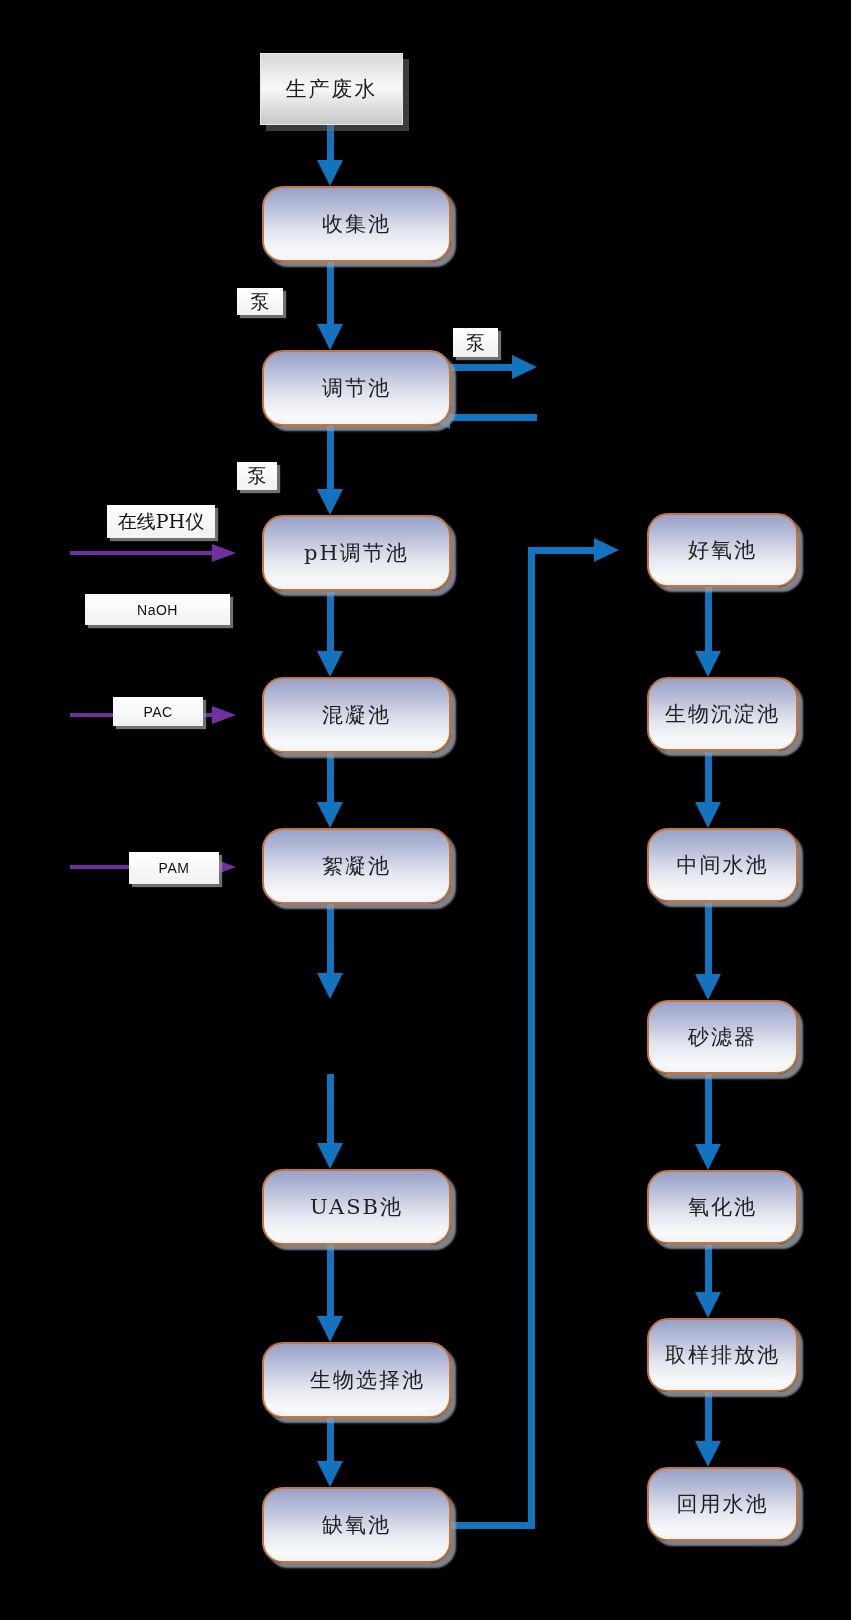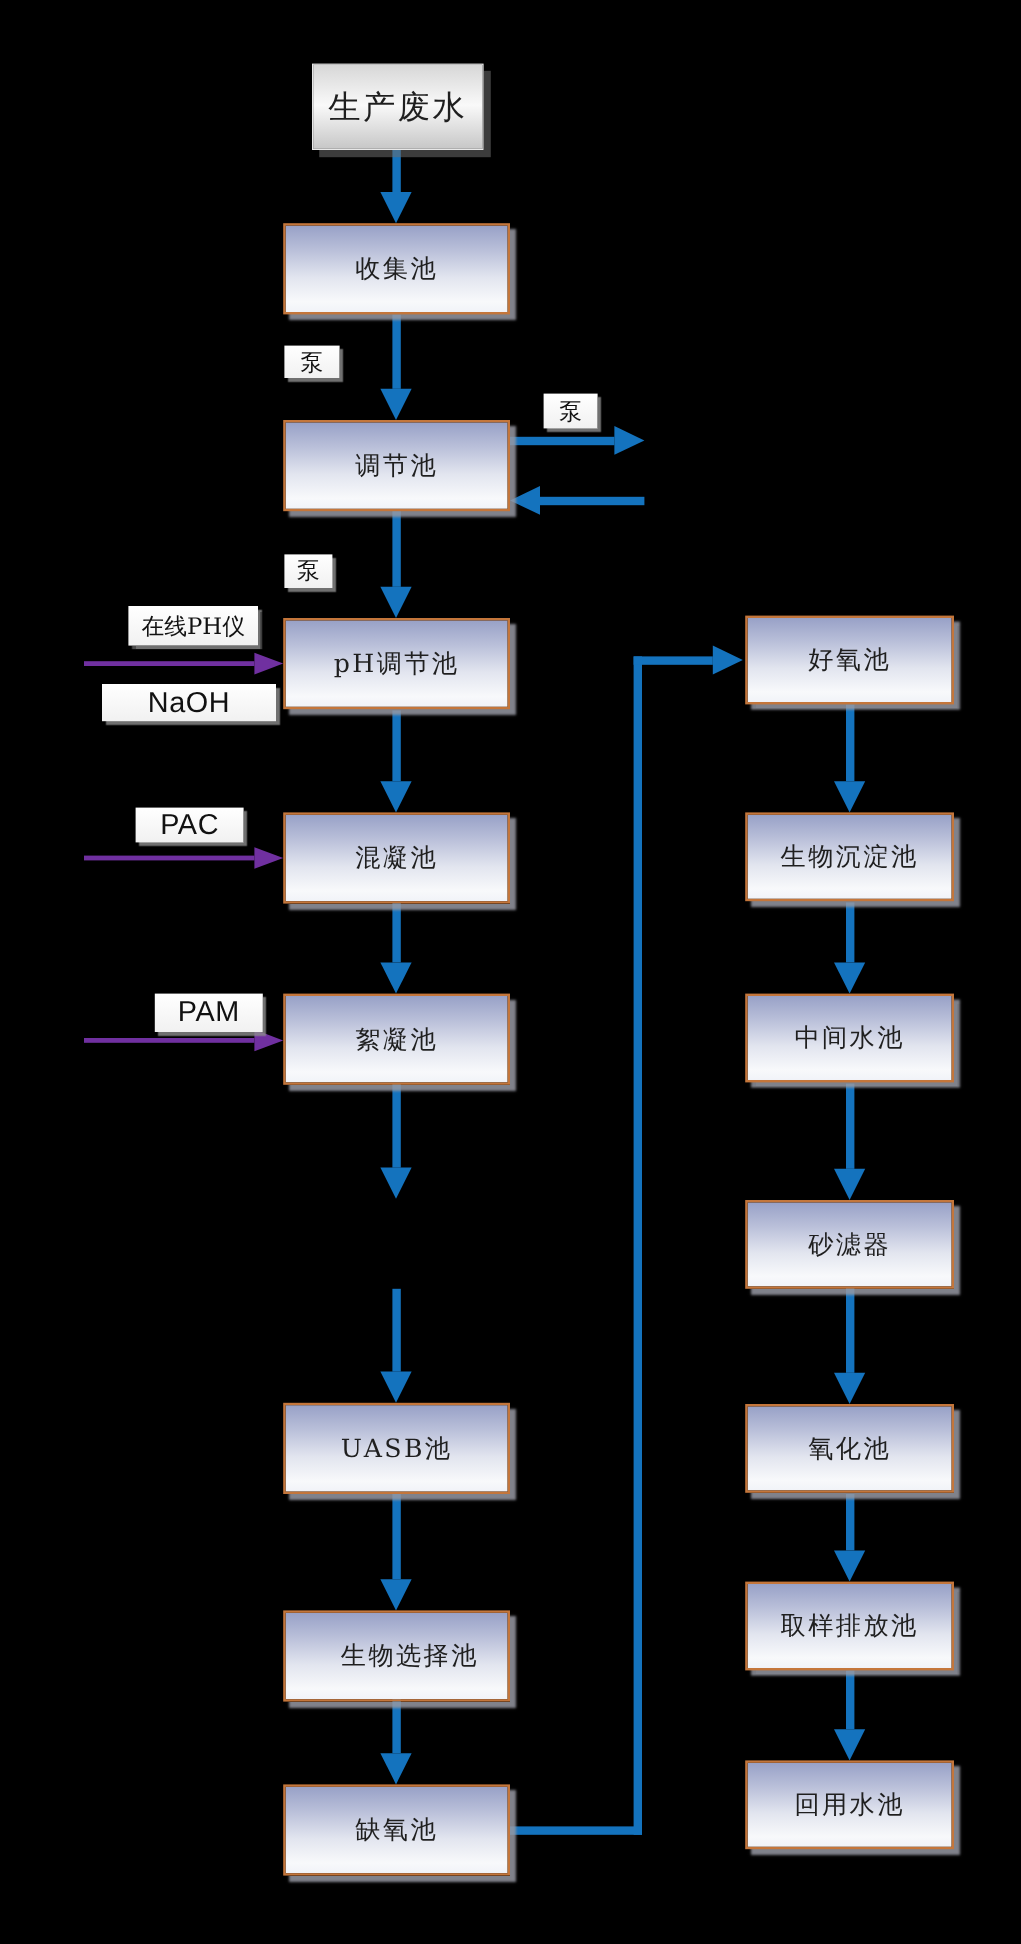--- a/index.html
+++ b/index.html
@@ -1,37 +1,37 @@
 <!DOCTYPE html>
 <html><head>
 <meta charset="utf-8">
 <style>
   html,body{margin:0;padding:0;background:#000;}
   #canvas{position:relative;width:851px;height:1620px;background:#000;overflow:hidden;
           font-family:"DejaVu Serif", serif;}
   
   .node{position:absolute;z-index:2;display:flex;align-items:center;justify-content:center;
-        border:2px solid #C4763B;border-radius:0;box-sizing:border-box;
+        border:2px solid #C4763B;border-radius:21px;box-sizing:border-box;
         background:linear-gradient(180deg,#98A1C7 0%,#B9BFD9 28%,#E2E5EF 60%,#F8F9FB 88%,#F1F3F8 100%);
         box-shadow:5px 5px 2px rgba(150,153,163,0.85);
-        color:#1f1f1f;font-size:21px;letter-spacing:2px;}
+        color:#1f1f1f;font-size:21px;letter-spacing:2px;margin-left:26px;}
   .node-left{left:236px;width:189px;height:76px;}
-  .node-right{left:621px;width:174px;height:74px;}
+  .node-right{left:621px;width:151px;height:74px;}
   .gray-node{position:absolute;z-index:2;display:flex;align-items:center;justify-content:center;
         left:260px;top:53px;width:143px;height:72px;box-sizing:border-box;
         border:1px solid #e8e8e8;
         background:linear-gradient(180deg,#d7d7d7 0%,#f9f9f9 48%,#c7c7c7 100%);
         box-shadow:6px 6px 0 rgba(110,110,110,0.55);
-        color:#1f1f1f;font-size:27px;letter-spacing:2px;font-family:Liberation Mono, monospace;}
+        color:#1f1f1f;font-size:21px;letter-spacing:2px;font-family:Liberation Mono, monospace;}
   
   .tag{position:absolute;z-index:3;display:flex;align-items:center;justify-content:center;
        background:linear-gradient(180deg,#ffffff 0%,#f1f1f1 100%);
        box-shadow:3px 3px 1px rgba(140,140,140,0.8);
        color:#111;font-size:19px;box-sizing:border-box;}
-  .tag-sans{font-family:"Liberation Sans", sans-serif;font-size:24px;letter-spacing:0.5px;}
+  .tag-sans{font-family:"Liberation Sans", sans-serif;font-size:14px;letter-spacing:0.5px;margin-top:24px;}
   
   .varrow{position:absolute;z-index:1;display:flex;flex-direction:column;align-items:center;width:26px;}
   .varrow .stem{width:7px;background:#1473BE;}
   .varrow .head{width:0;height:0;border-left:13px solid transparent;border-right:13px solid transparent;
                 border-top:26px solid #1473BE;}
   .harrow{position:absolute;z-index:1;display:flex;flex-direction:row;align-items:center;height:24px;}
   .harrow .stem{height:7px;background:#1473BE;}
   .harrow .head-right{width:0;height:0;border-top:12px solid transparent;border-bottom:12px solid transparent;
                 border-left:25px solid #1473BE;}
   .harrow .head-left{width:0;height:0;border-top:12px solid transparent;border-bottom:12px solid transparent;

